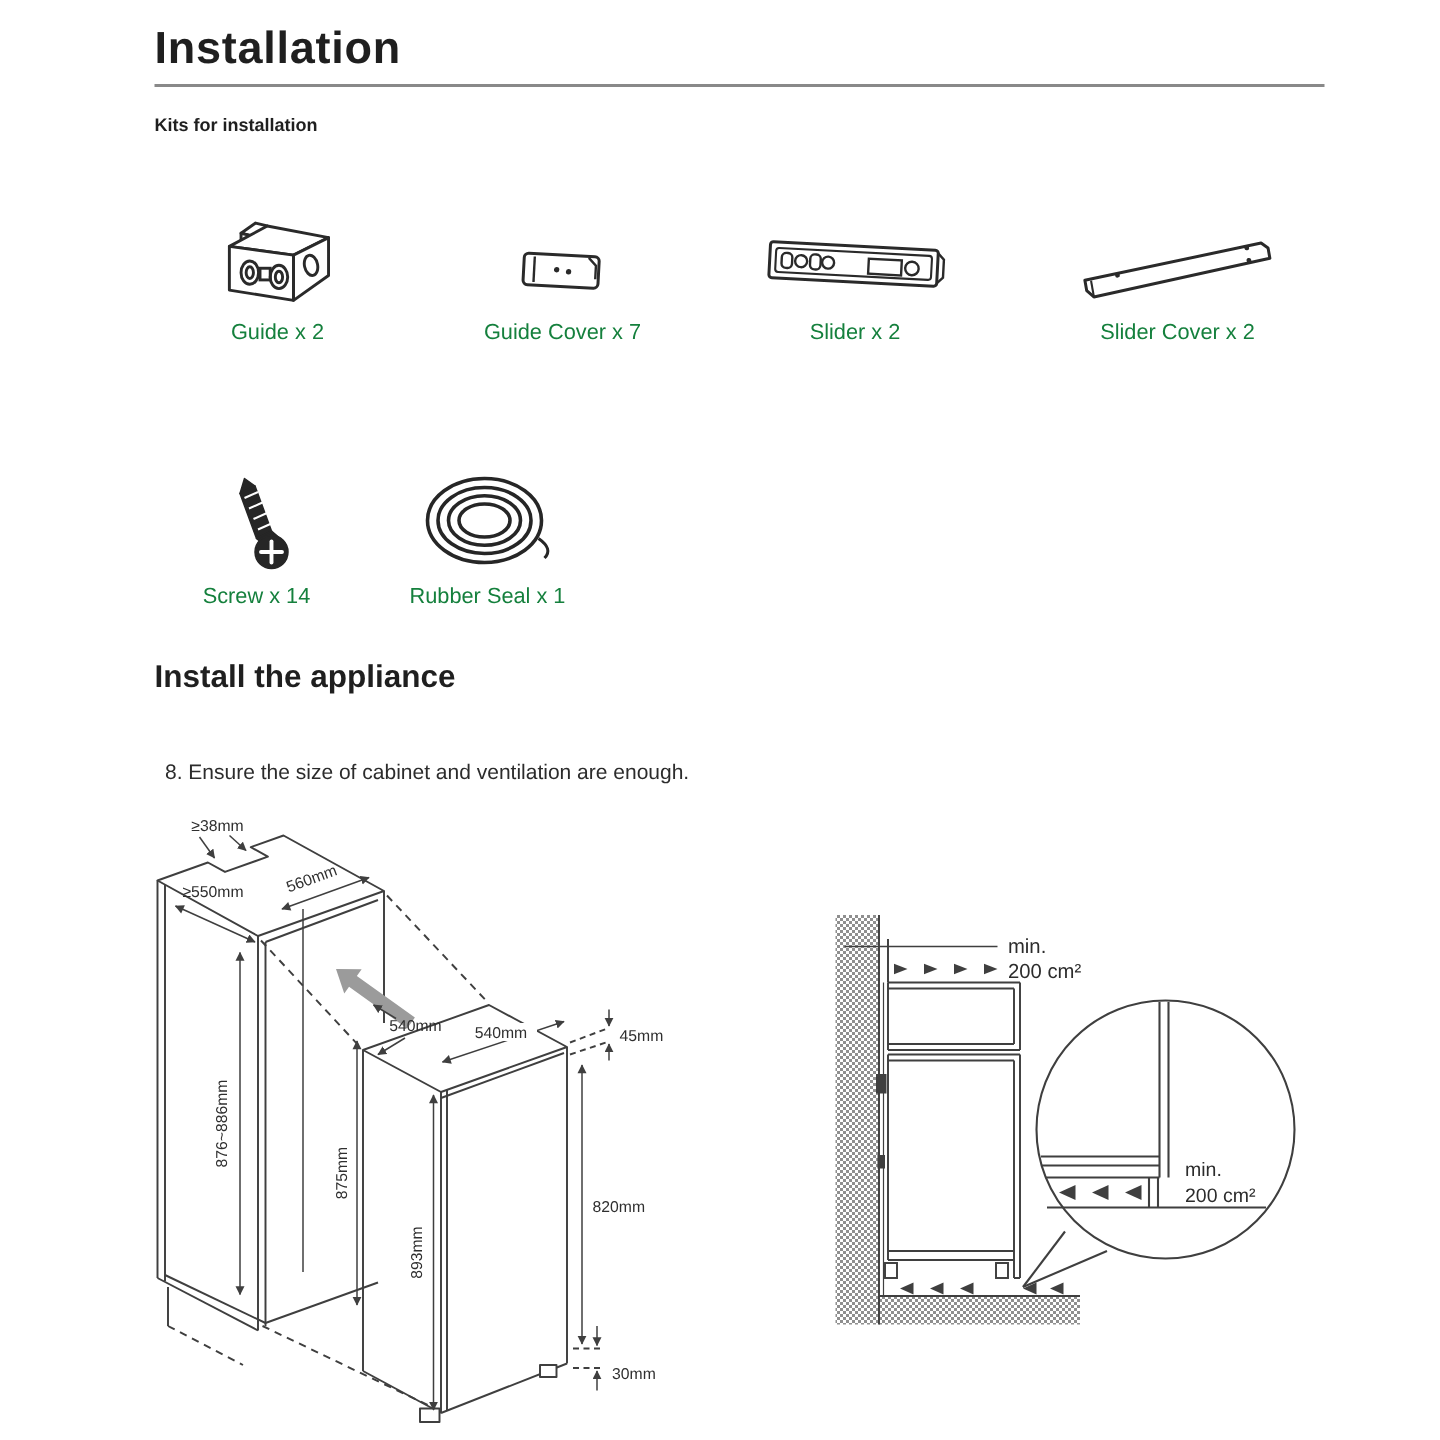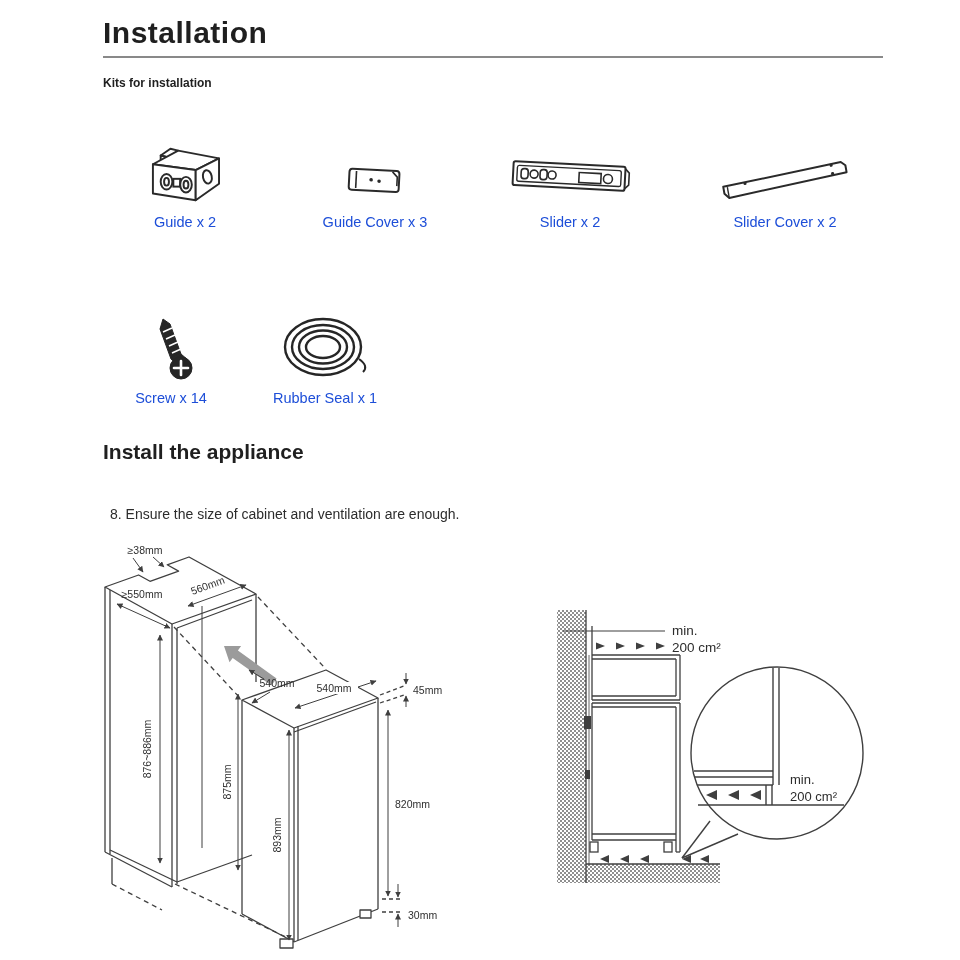--- a/index.html
+++ b/index.html
@@ -12,21 +12,21 @@
     position:absolute;left:103px;top:16px;font-size:30px;font-weight:bold;
     color:#1f1f1f;letter-spacing:.5px;
   }
   .rule{position:absolute;left:103px;top:56px;width:780px;height:2px;background:#898989;}
   .h2{position:absolute;left:103px;font-size:12px;font-weight:bold;color:#1f1f1f;}
   .h2.kits{top:76px;}
   .h2.install{top:440px;font-size:21px;}
   .step{position:absolute;left:110px;top:506px;font-size:14px;color:#2c2c2c;}
   .kit{position:absolute;text-align:center;}
   .kit .ic{display:flex;align-items:flex-end;justify-content:center;}
-  .kit .lbl{font-size:14.5px;color:#1d4ed8;margin-top:6px;white-space:nowrap;}
+  .kit .lbl{font-size:14.5px;color:#15803d;margin-top:6px;white-space:nowrap;}
   svg text{font-family:"Liberation Sans","DejaVu Sans",sans-serif;}
   .diagram{position:absolute;}
 </style>
 </head>
 <body>
 
 <div class="h1">Installation</div>
 <div class="rule"></div>
 <div class="h2 kits">Kits for installation</div>
 
@@ -58,21 +58,21 @@
     <svg width="64" height="52" viewBox="0 0 64 52">
       <g transform="rotate(3 32 26)">
         <rect x="6" y="14" width="50" height="21" rx="3" fill="#fff" stroke="#2a2a2a" stroke-width="2"></rect>
         <line x1="13" y1="16" x2="13" y2="33" stroke="#2a2a2a" stroke-width="1.6"></line>
         <path d="M49,15 L54,20 L54,29" fill="none" stroke="#2a2a2a" stroke-width="1.6"></path>
         <circle cx="28" cy="24" r="1.8" fill="#2a2a2a"></circle>
         <circle cx="36" cy="25" r="1.8" fill="#2a2a2a"></circle>
       </g>
     </svg>
   </div>
-  <div class="lbl">Guide Cover x 3</div>
+  <div class="lbl">Guide Cover x 7</div>
 </div>
 
 <div class="kit" style="left:505px;top:138px;width:130px;">
   <div class="ic" style="height:70px;">
     <svg width="126" height="62" viewBox="0 0 126 62">
       <g transform="rotate(3 63 31)">
         <rect x="6" y="18" width="112" height="24" rx="2" fill="#fff" stroke="#2a2a2a" stroke-width="2"></rect>
         <rect x="10" y="22" width="104" height="16" rx="2" fill="none" stroke="#2a2a2a" stroke-width="1.4"></rect>
         <g fill="none" stroke="#2a2a2a" stroke-width="1.6">
           <rect x="14" y="25" width="7" height="10" rx="3"></rect>

